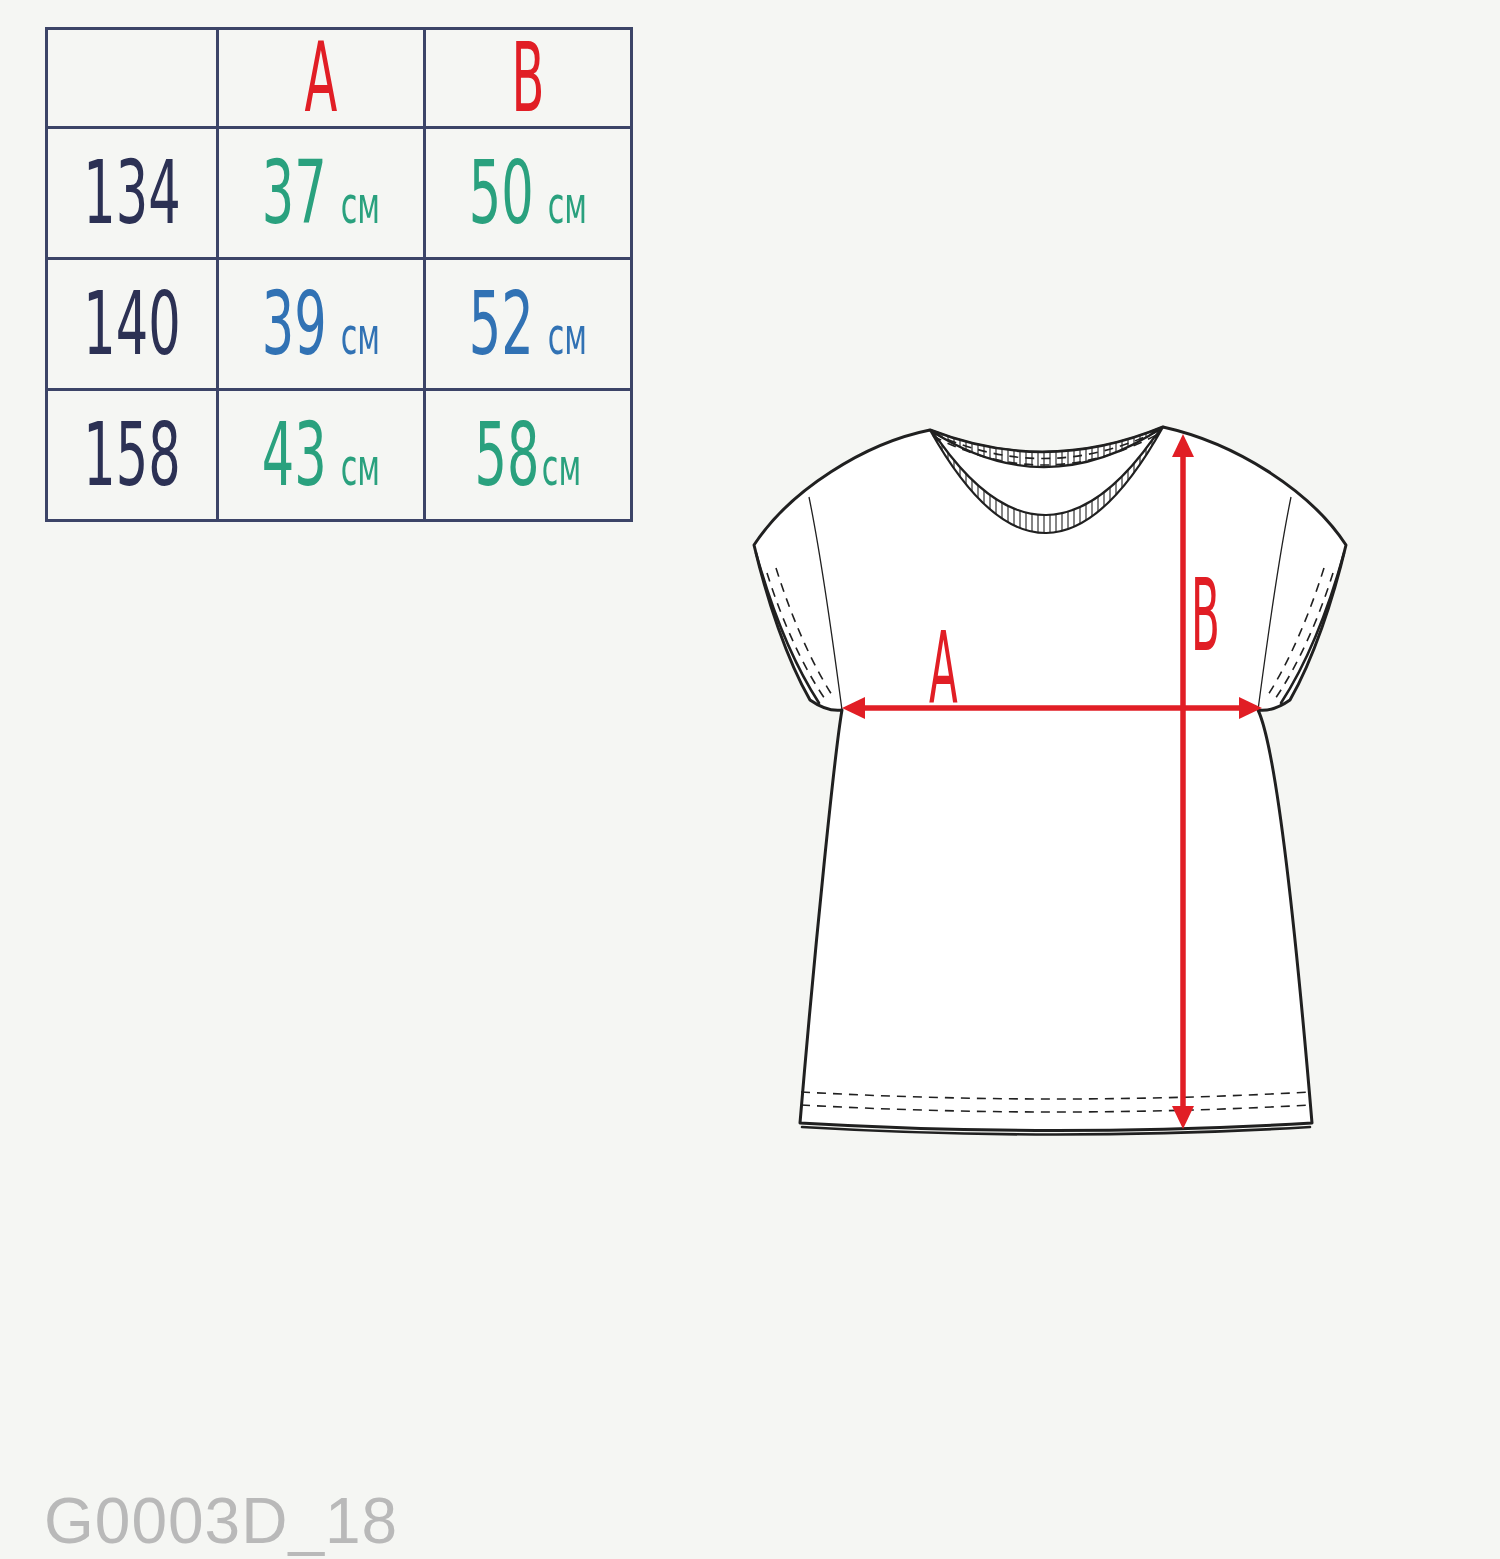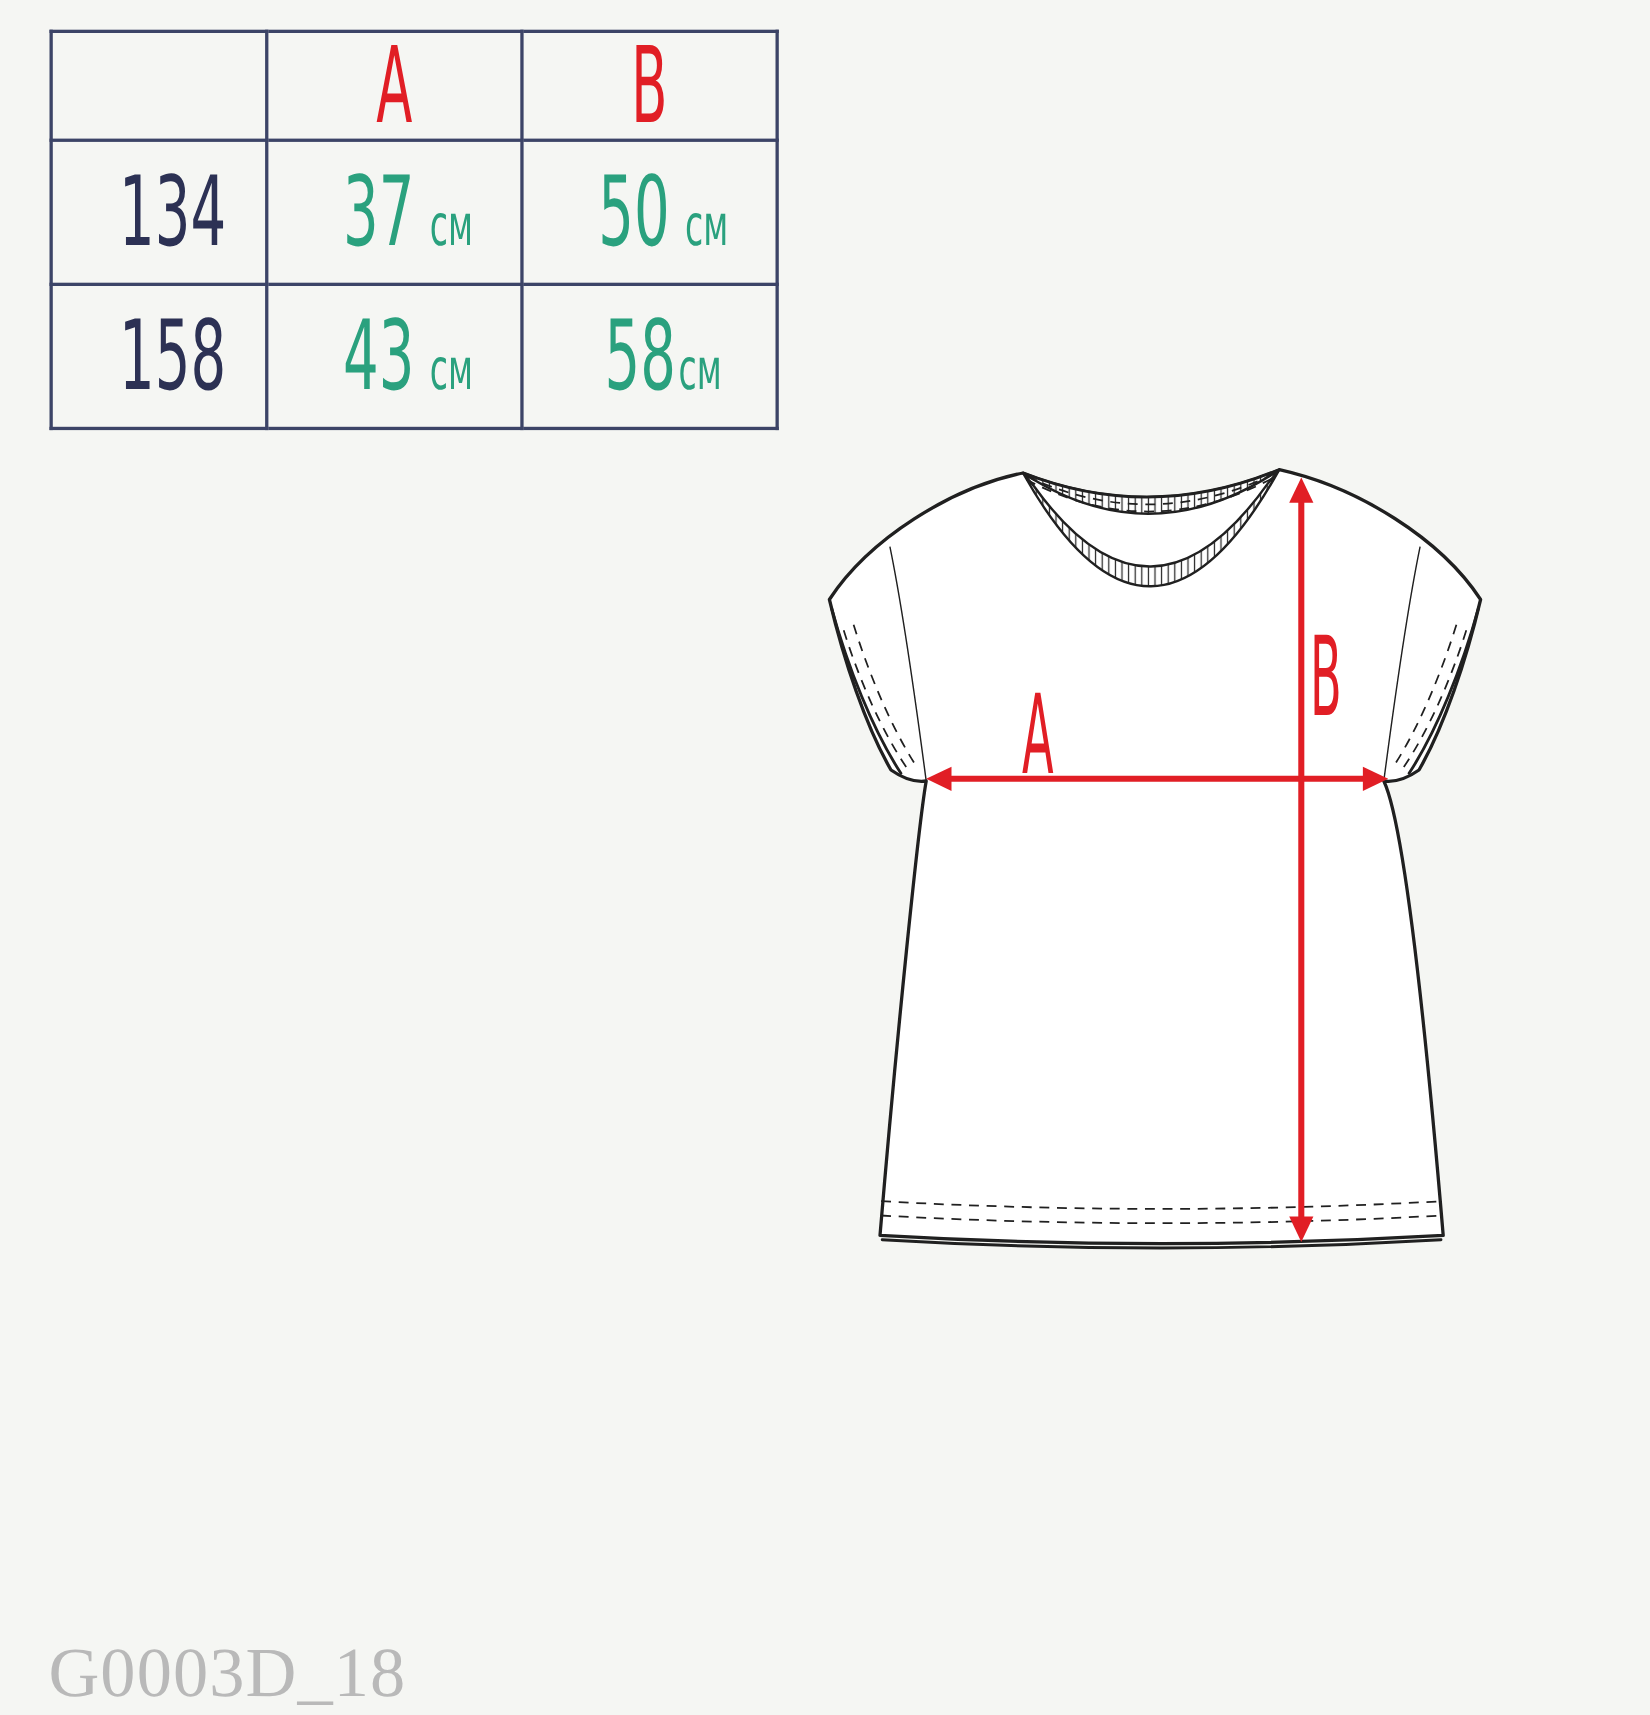--- a/index.html
+++ b/index.html
@@ -29,21 +29,21 @@
   }
   .size-table td{
     border:3px solid var(--c-border);
     text-align:center; vertical-align:middle;
     background:transparent;
   }
   .col-size{width:147px;}
   .col-a{width:153px;}
   .col-b{width:158px;}
   .row-header td{height:93px;}
-  .row-data td{height:131px;padding-left:25px;}
+  .row-data td{height:131px;}
 
   .cellwrap{
     display:flex; justify-content:center; align-items:baseline;
     transform:scaleX(0.58); transform-origin:center;
     white-space:nowrap; line-height:1;
   }
   .hdr{transform:scaleX(0.50);}
   .hand{font-family:"DejaVu Sans", sans-serif;}
   .hdr .num{font-size:96px; color:var(--c-red); font-weight:normal;}
   .size-cell .num{font-size:88px; color:var(--c-size);}
@@ -64,21 +64,21 @@
   .arrow-line{stroke:var(--c-red); stroke-width:5.5; fill:none;}
   .arrow-head{fill:var(--c-red); stroke:none;}
   .dim-label{
     font-family:"DejaVu Sans", sans-serif;
     font-size:100px; fill:var(--c-red);
   }
 
   
   .artifact-code{
     position:absolute; left:44px; top:1484px;
-    font-family:Liberation Serif, serif;
+    font-family:Liberation Sans, sans-serif;
     font-size:64px; color:var(--c-code); letter-spacing:1px;
   }
 </style>
 </head>
 <body>
 
 <table class="size-table">
   <tbody>
       <tr class="row-header">
     <td class="col-size">
@@ -111,20 +111,39 @@
       </div>
     </td>
     <td>
       <div class="cellwrap" data-color="green">
         <span class="num hand">50</span>
             <span class="unit hand" data-gap="normal">см</span>
       </div>
     </td>
   </tr>
 
+  <tr class="row-data">
+    <td class="size-cell">
+      <div class="cellwrap">
+            <span class="num hand">140</span>
+          </div>
+    </td>
+    <td>
+      <div class="cellwrap" data-color="blue">
+        <span class="num hand">39</span>
+            <span class="unit hand" data-gap="normal">см</span>
+      </div>
+    </td>
+    <td>
+      <div class="cellwrap" data-color="blue">
+        <span class="num hand">52</span>
+            <span class="unit hand" data-gap="normal">см</span>
+      </div>
+    </td>
+  </tr>
 
 
 
   <tr class="row-data">
     <td class="size-cell">
       <div class="cellwrap">
             <span class="num hand">158</span>
           </div>
     </td>
     <td>

